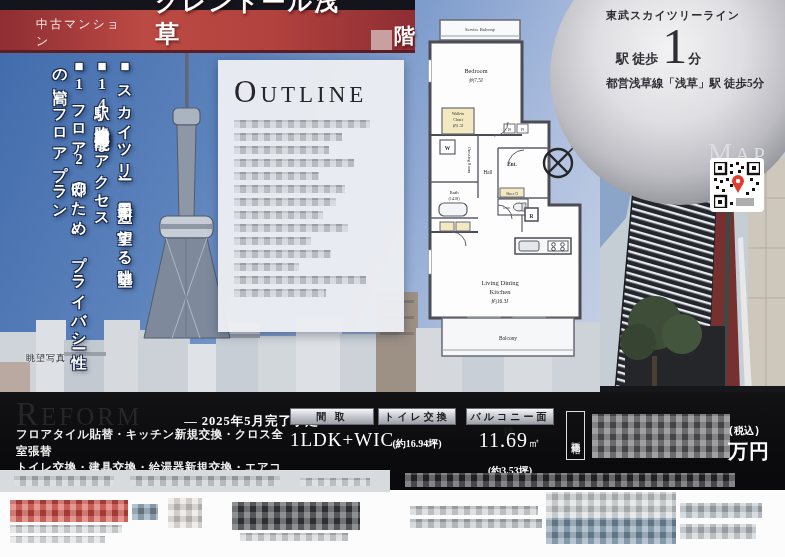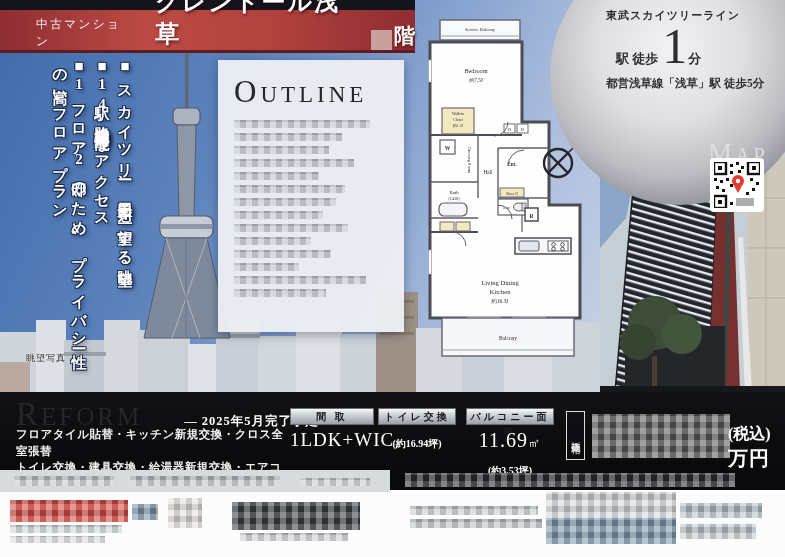--- a/index.html
+++ b/index.html
@@ -73,21 +73,21 @@
     background:linear-gradient(180deg,#f7f7f9,#c9ccd2 45%,#9da0a8 100%);border:1px solid #6a6a72;}
   .spec-val{margin-top:4px;font-size:20px;letter-spacing:1px;}
   .spec-val .unit{font-size:12px;}
   .spec-sub{font-size:10px;font-weight:bold;margin-top:12px;}
 
   .price-label{left:566px;top:411px;width:17px;height:47px;border:1px solid #ddd;
     writing-mode:vertical-rl;text-orientation:upright;font-size:9.5px;color:#eee;letter-spacing:1px;
     display:flex;align-items:center;justify-content:center;}
   .price-blur{left:592px;top:414px;width:138px;height:44px;background-color:#59595c;}
   .price-right{left:728px;top:424px;color:#fff;text-align:left;}
-  .tax-note{font-size:16px;font-weight:bold;}
+  .tax-note{font-size:10px;font-weight:bold;font-family:Liberation Mono, monospace;}
   .price-unit{font-size:20px;font-weight:bold;letter-spacing:1px;}
 
   
   .gray-strip{left:0;top:470px;width:390px;height:22px;background:#d7dbde;}
   .white-footer{left:0;top:492px;width:785px;height:65px;background:#fcfcfd;}
 
   
   .plan-svg text{font-family:"Liberation Serif","DejaVu Serif",serif;fill:#2e2e33;}
 </style>
 </head>

